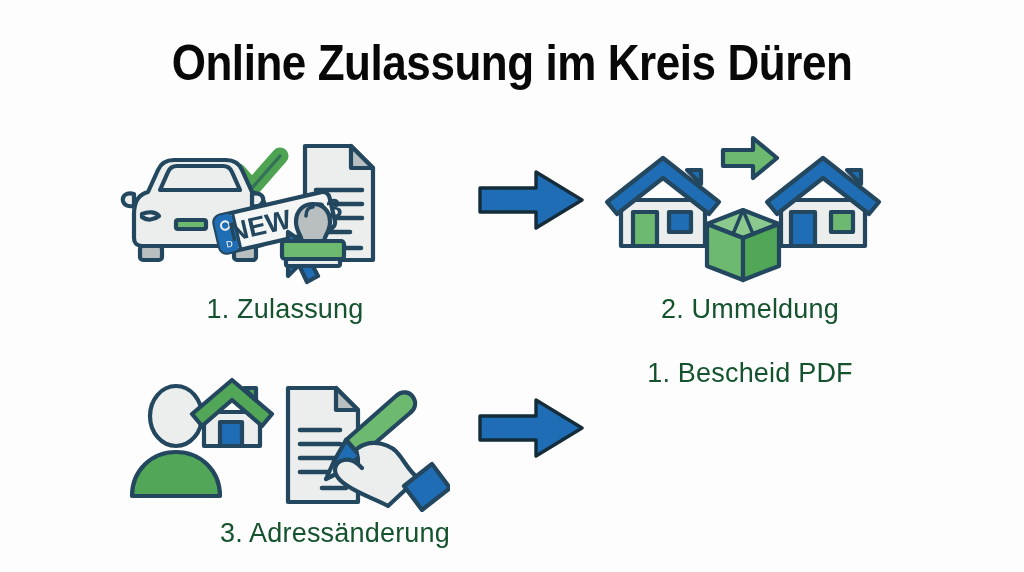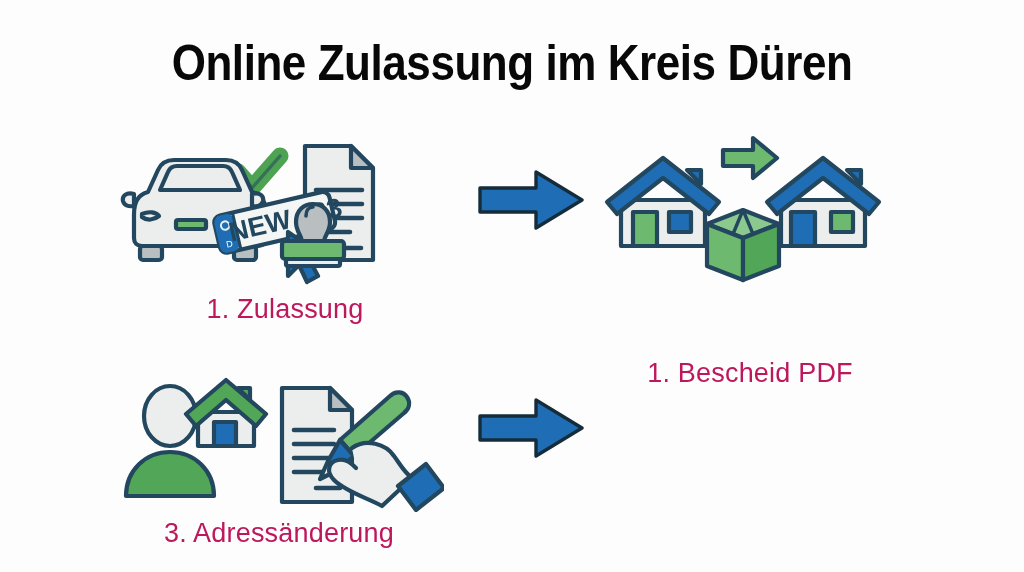--- a/index.html
+++ b/index.html
@@ -51,27 +51,27 @@
   }
   .step-art svg {
     display: block;
     margin: 0 auto;
   }
   .step-label {
     margin-top: 6px;
     font-family: "Liberation Sans", sans-serif;
     font-size: 27px;
     font-weight: 400;
-    color: #be185d;
+    color: #14532d;
     letter-spacing: 0.2px;
     white-space: nowrap;
   }
   #step-1 { left: 120px;  top: 128px; }
   #step-2 { left: 585px;  top: 128px; }
-  #step-3 { left: 114px;  top: 352px; }
+  #step-3 { left: 120px;  top: 352px; text-align: right; }
   #step-4 { left: 585px;  top: 352px; }
 
   
   .connector {
     position: absolute;
     width: 110px;
     height: 64px;
   }
   #connector-top    { left: 476px; top: 168px; }
   #connector-bottom { left: 476px; top: 396px; }
@@ -168,20 +168,21 @@
 
           <g>
             <path d="M122 96 l36 -14 l36 14 l-36 14 z" fill="#8cc98f"></path>
             <path d="M122 96 v42 l36 14 v-42 z" fill="#6cb96f"></path>
             <path d="M194 96 v42 l-36 14 v-42 z" fill="#52a657"></path>
             <path d="M158 82 l-10 24 M158 82 l10 24" stroke-width="3.4" fill="none"></path>
           </g>
         </g>
       </svg>
     </div>
+    <div class="step-label">2. Ummeldung</div>
   </div>
 
   <div class="step" id="step-3">
     <div class="step-art">
       <svg width="330" height="160" viewBox="0 0 330 160">
         <g stroke="#22475e" stroke-width="4.2" stroke-linejoin="round" stroke-linecap="round">
 
           <g>
             <ellipse cx="56" cy="64" rx="26" ry="30" fill="#eceeed"></ellipse>
             <path d="M12 144 c0 -26 20 -44 44 -44 c24 0 44 18 44 44 z" fill="#52a657"></path>

